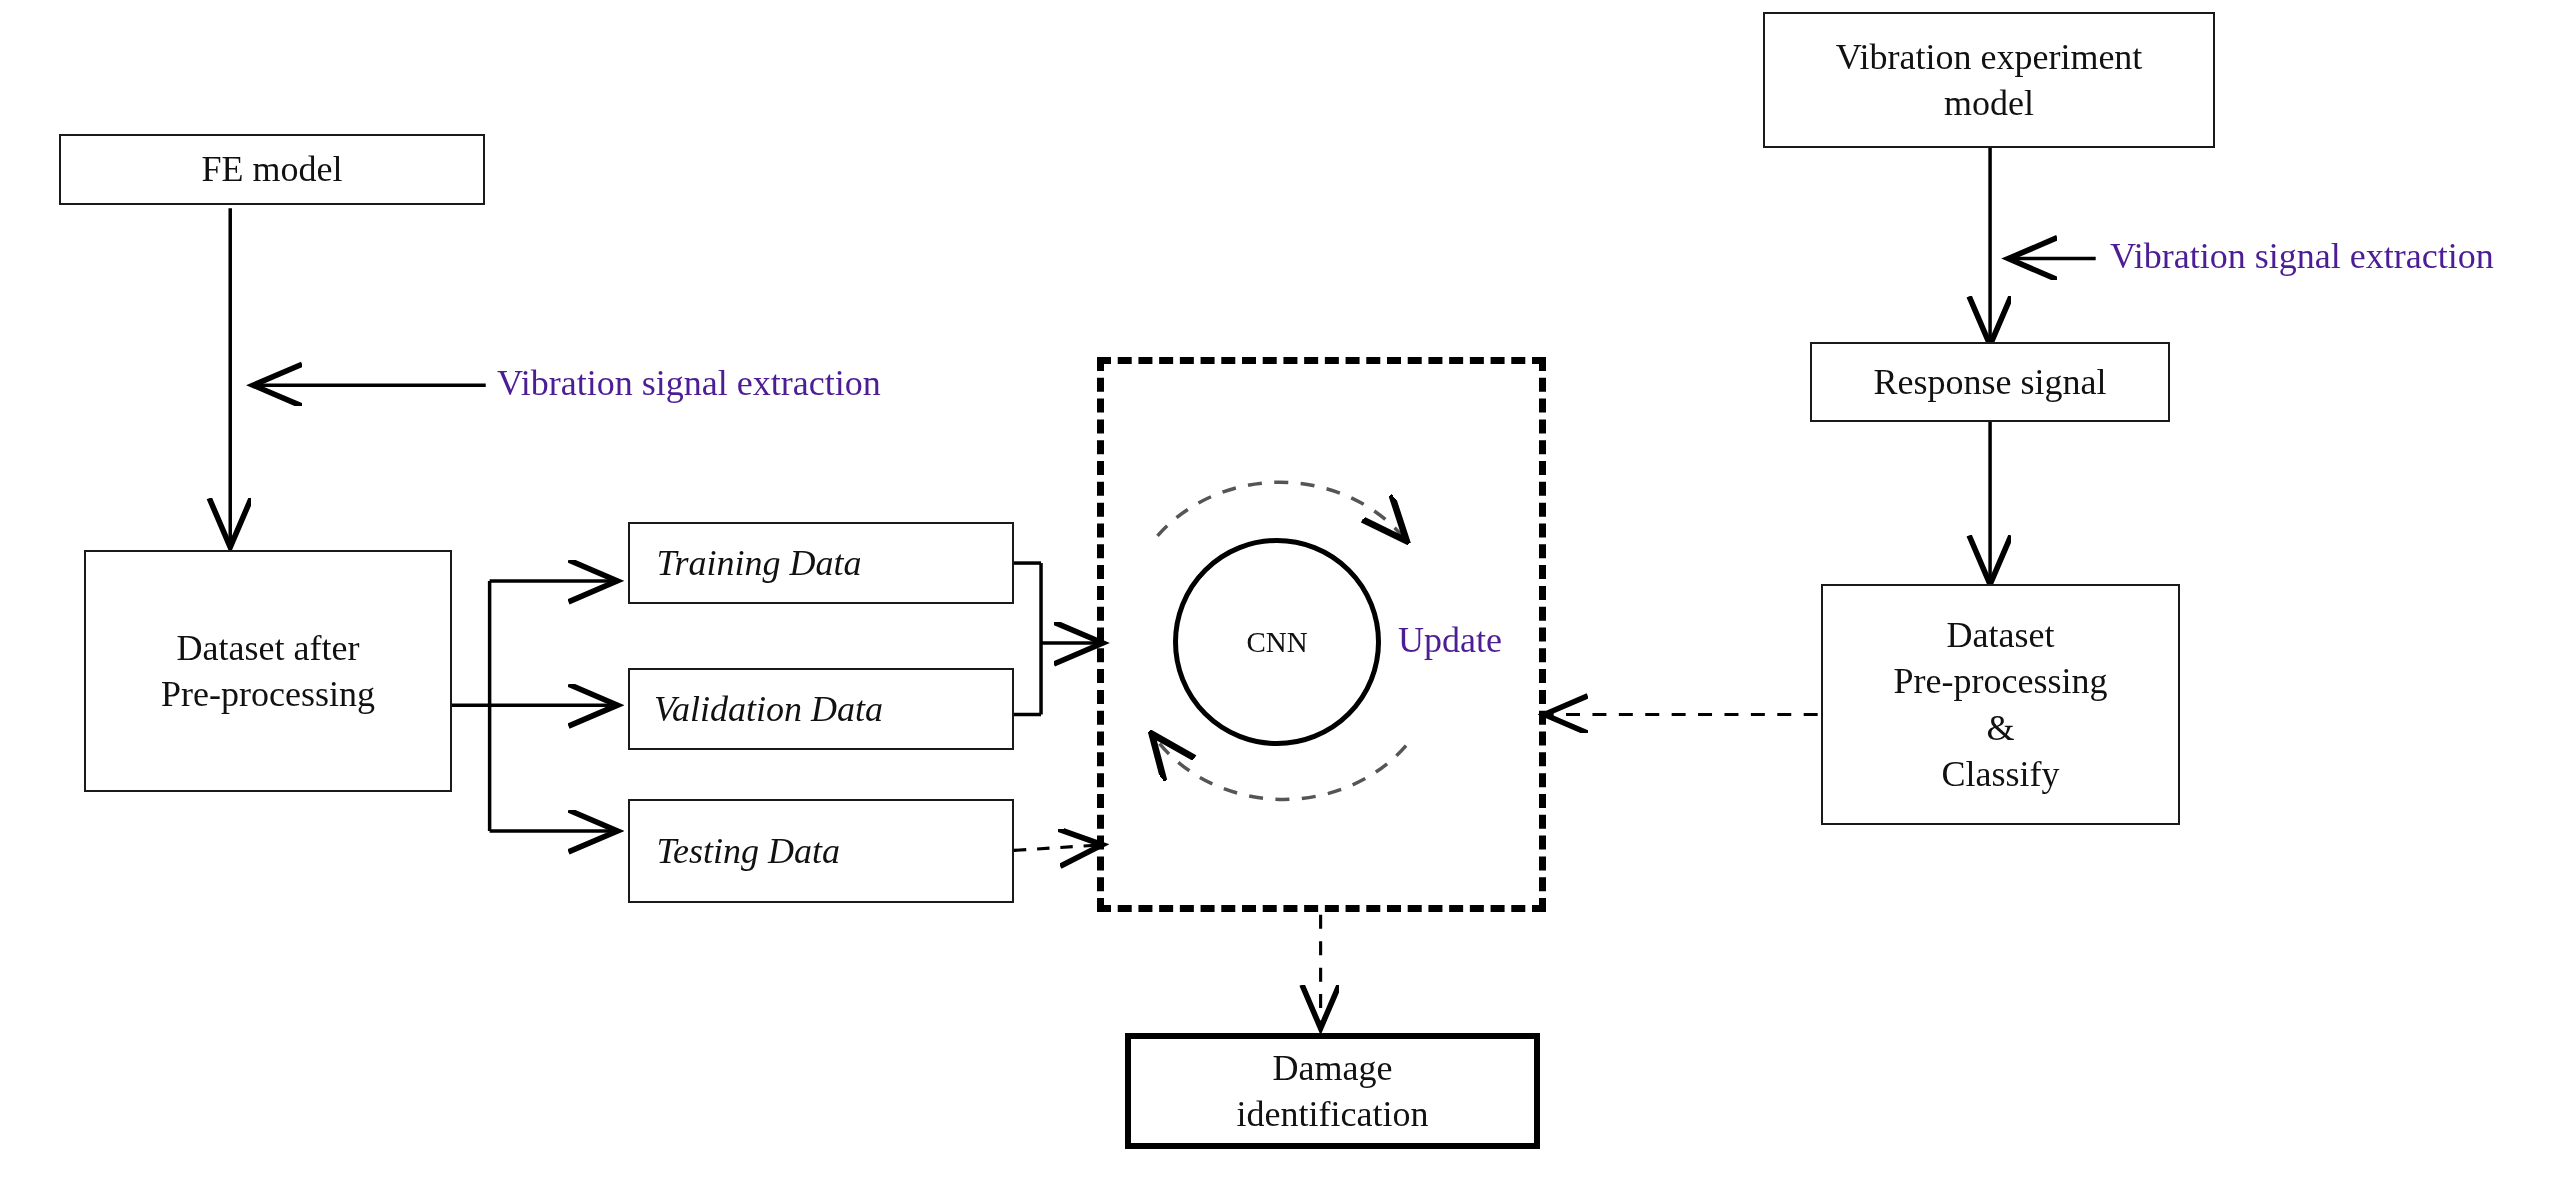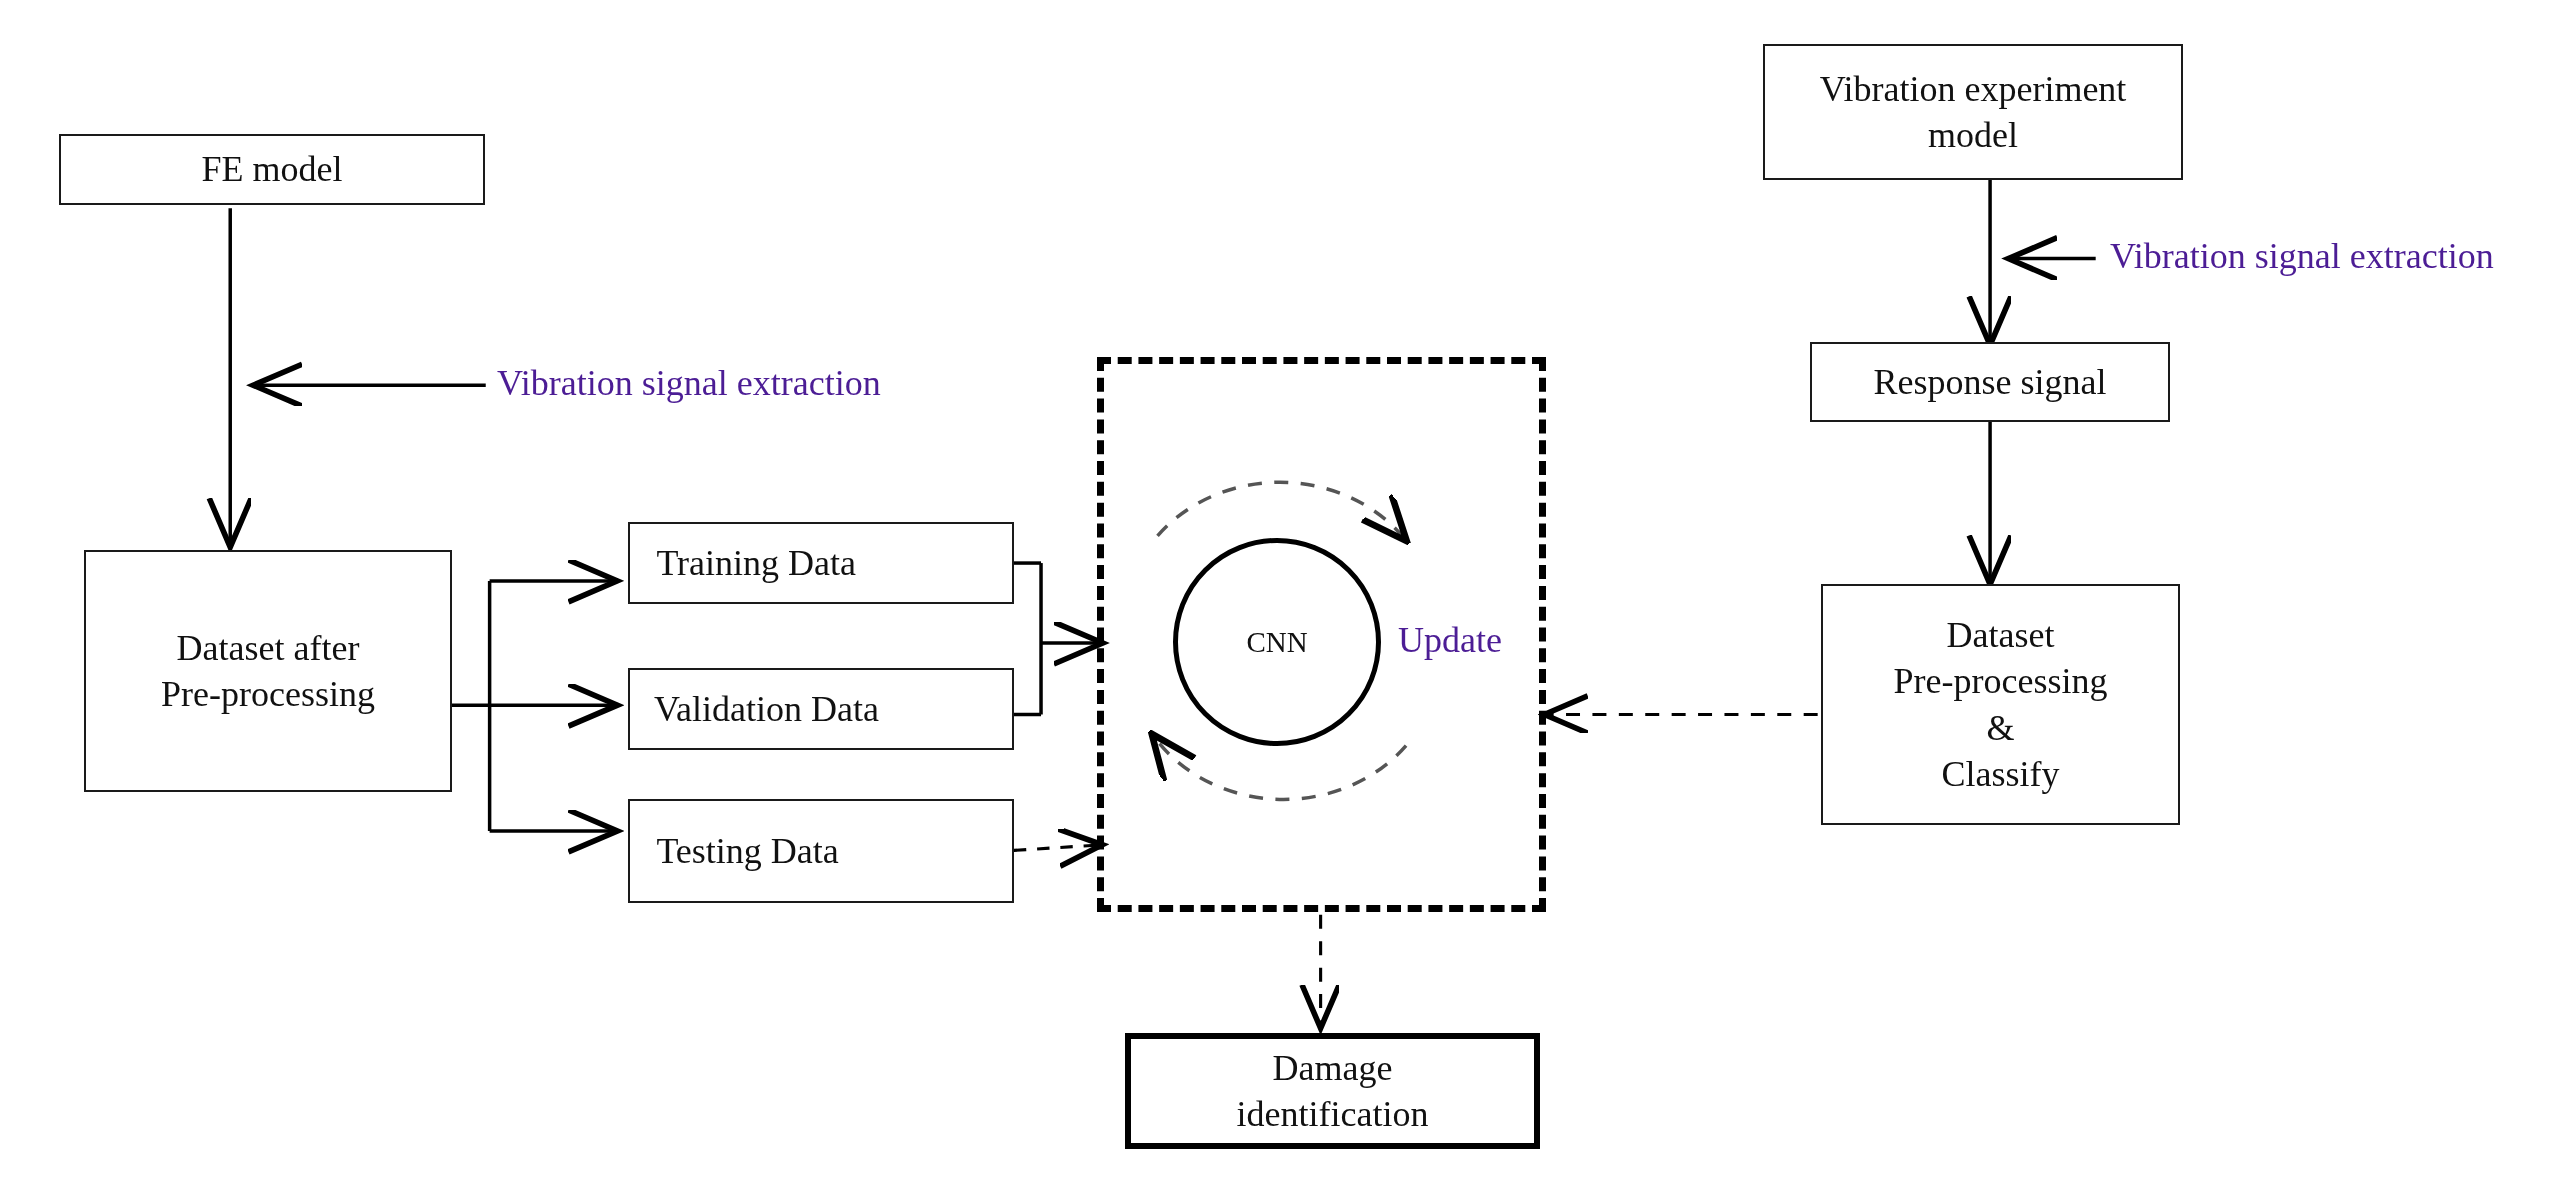--- a/index.html
+++ b/index.html
@@ -33,20 +33,21 @@
     white-space: pre-line;
   }
   .node.thick {
     border-width: 6.2px;
     border-color: #000000;
   }
   .node.left-text {
     justify-content: flex-start;
     text-align: left;
     padding-left: 26.4px;
+    font-style: italic;
   }
   .dashed-region {
     position: absolute;
     box-sizing: border-box;
     border: 7px dashed #000000;
     background: transparent;
   }
   .cnn-circle {
     position: absolute;
     box-sizing: border-box;
@@ -145,21 +146,21 @@
 
   <div class="dashed-region" style="left:1097px; top:357px; width:449px; height:555px;"></div>
 
   <div class="cnn-circle" style="left:1173px; top:538px; width:208px; height:208px;">CNN</div>
 
   <div class="free-label" style="left:1398px; top:619px;">Update</div>
 
   <div class="node thick" style="left:1125px; top:1033px; width:415px; height:116px;">Damage
 identification</div>
 
-  <div class="node" style="left:1763px; top:12.4px; width:420px; height:136px;margin-top:32px;">Vibration experiment
+  <div class="node" style="left:1763px; top:12.4px; width:452px; height:136px;">Vibration experiment
 model</div>
 
   <div class="free-label" style="left:2110px; top:235px;">Vibration signal extraction</div>
 
   <div class="node" style="left:1810px; top:342px; width:360px; height:80px;">Response signal</div>
 
   <div class="node" style="left:1821px; top:584px; width:359px; height:241px;">Dataset
 Pre-processing
 &amp;
 Classify</div>

